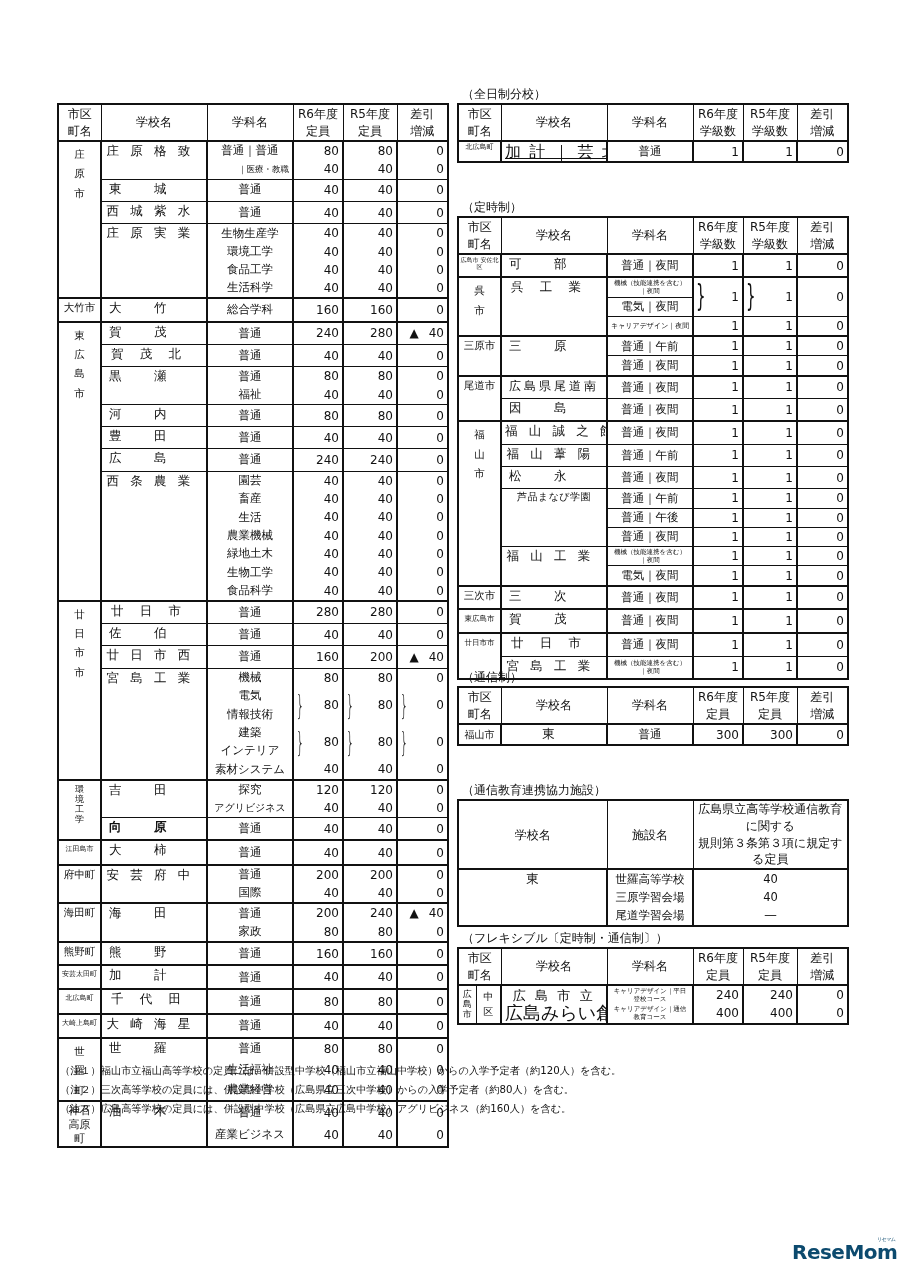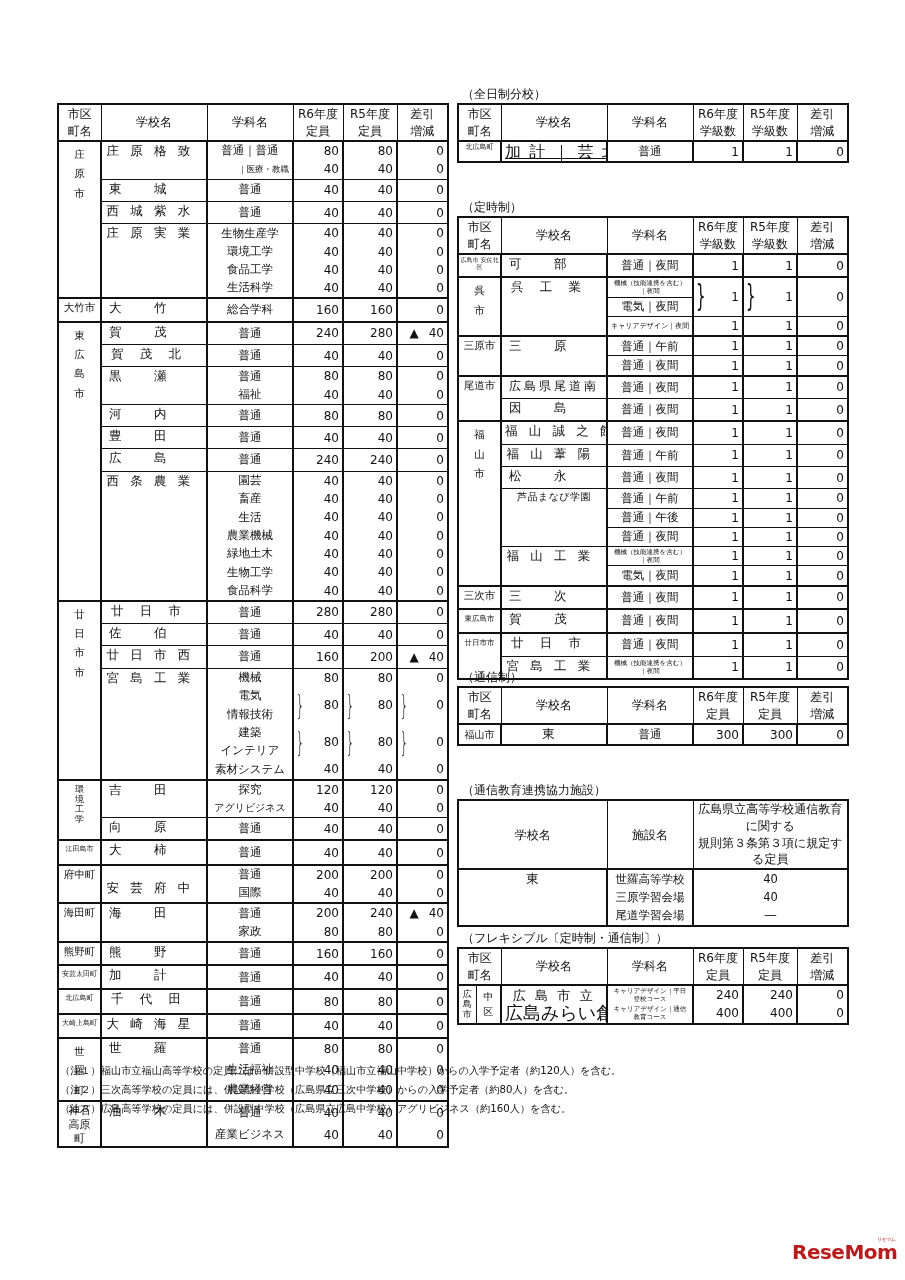--- a/index.html
+++ b/index.html
@@ -17,21 +17,21 @@
   .school.tight { letter-spacing:0.15em; font-size:16px;text-decoration:underline; }
   .dept { text-align:center; border-left:2px solid #111; }
   .dept.sm { font-size:8.5px; }
   .dept.xs { font-size:6.5px; line-height:1.25; white-space:normal; }
   .num { text-align:right; padding-right:3px; border-left:2px solid #111; font-size:12px; }
   .nob { border-top:none; border-bottom:none; }
   .notop { border-top:none; }
   .nobot { border-bottom:none; }
   .sec-title { position:absolute; font-size:12px; }
   .notes { position:absolute; left:60px; top:1062px; font-size:10.2px; line-height:18.8px; }
-  .logo { position:absolute; left:792px; top:1240px; font-family:"DejaVu Sans", sans-serif; font-weight:bold; font-size:20px; color:#b91c1c; letter-spacing:-0.5px; }
+  .logo { position:absolute; left:792px; top:1240px; font-family:"DejaVu Sans", sans-serif; font-weight:bold; font-size:20px; color:#0c4a6e; letter-spacing:-0.5px; }
   .logo small { position:absolute; font-size:5px; top:-4px; right:2px; font-weight:normal; }
   .tri { margin-right:10px; }
 </style>
 </head>
 <body>
 
 <table class="tbl" style="left:57px; top:103px; width:390px;">
   <colgroup>
       <col style="width:43px">
       <col style="width:106px">
@@ -269,37 +269,37 @@
         <td class="num nobot">120</td>
         <td class="num nobot">0</td>
       </tr>
       <tr>
         <td class="dept notop" style="font-size: 10px;">アグリビジネス</td>
         <td class="num notop">40</td>
         <td class="num notop">40</td>
         <td class="num notop">0</td>
       </tr>
       <tr>
-        <td rowspan="1" class="school grp-inner" style="vertical-align: top; padding-top: 3px; letter-spacing: 2.6em;">向原</td>
+        <td rowspan="1" class="school grp-inner" style="vertical-align: top; padding-top: 3px; letter-spacing: 2.6em; font-weight: bold;">向原</td>
         <td class="dept">普通</td>
         <td class="num">40</td>
         <td class="num">40</td>
         <td class="num">0</td>
       </tr>
       <tr class="grp">
         <td rowspan="1" class="ward small xs">江田島市</td>
         <td rowspan="1" class="school" style="vertical-align: top; padding-top: 3px; letter-spacing: 2.6em;">大柿</td>
         <td class="dept">普通</td>
         <td class="num">40</td>
         <td class="num">40</td>
         <td class="num">0</td>
       </tr>
       <tr class="grp">
         <td rowspan="2" class="ward" style="padding: 3px 0px 0px; line-height: 1; border-radius: 11px;">府中町</td>
-        <td rowspan="2" class="school" style="vertical-align: top; padding-top: 16px; margin-top: 28px;">安芸府中</td>
+        <td rowspan="2" class="school" style="vertical-align: top; padding-top: 3px; margin-top: 28px;">安芸府中</td>
         <td class="dept nobot">普通</td>
         <td class="num nobot">200</td>
         <td class="num nobot">200</td>
         <td class="num nobot">0</td>
       </tr>
       <tr>
         <td class="dept notop">国際</td>
         <td class="num notop">40</td>
         <td class="num notop">40</td>
         <td class="num notop">0</td>

